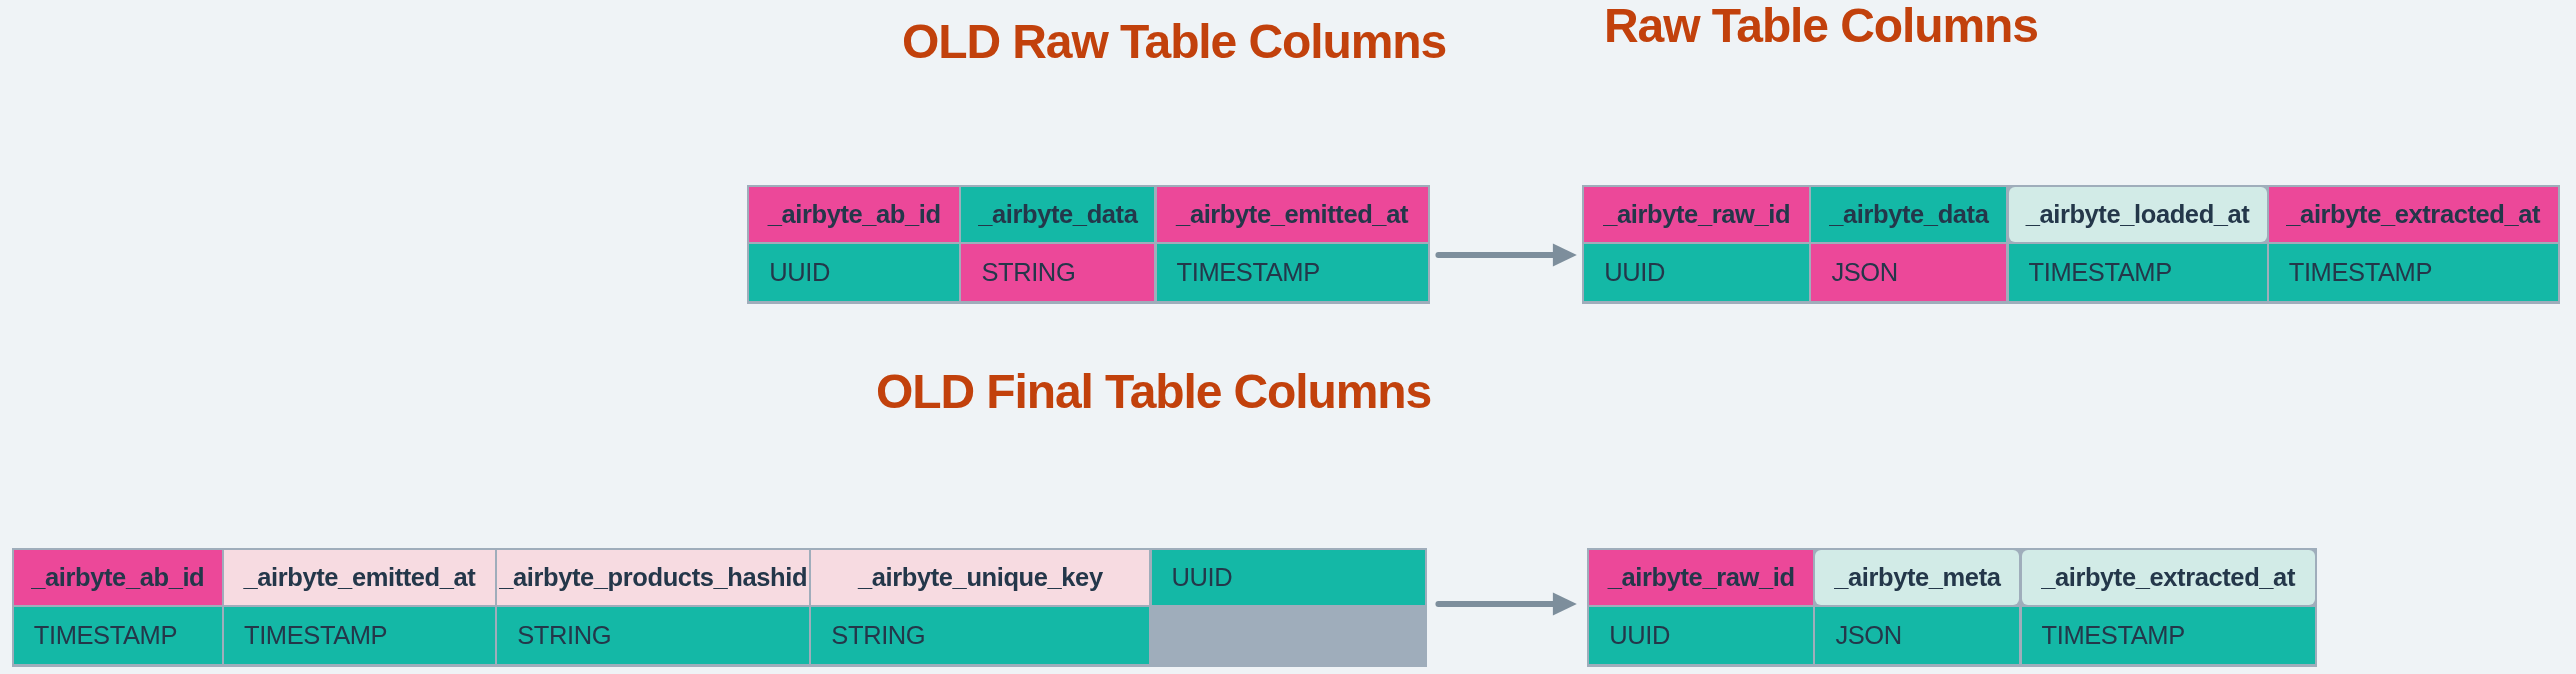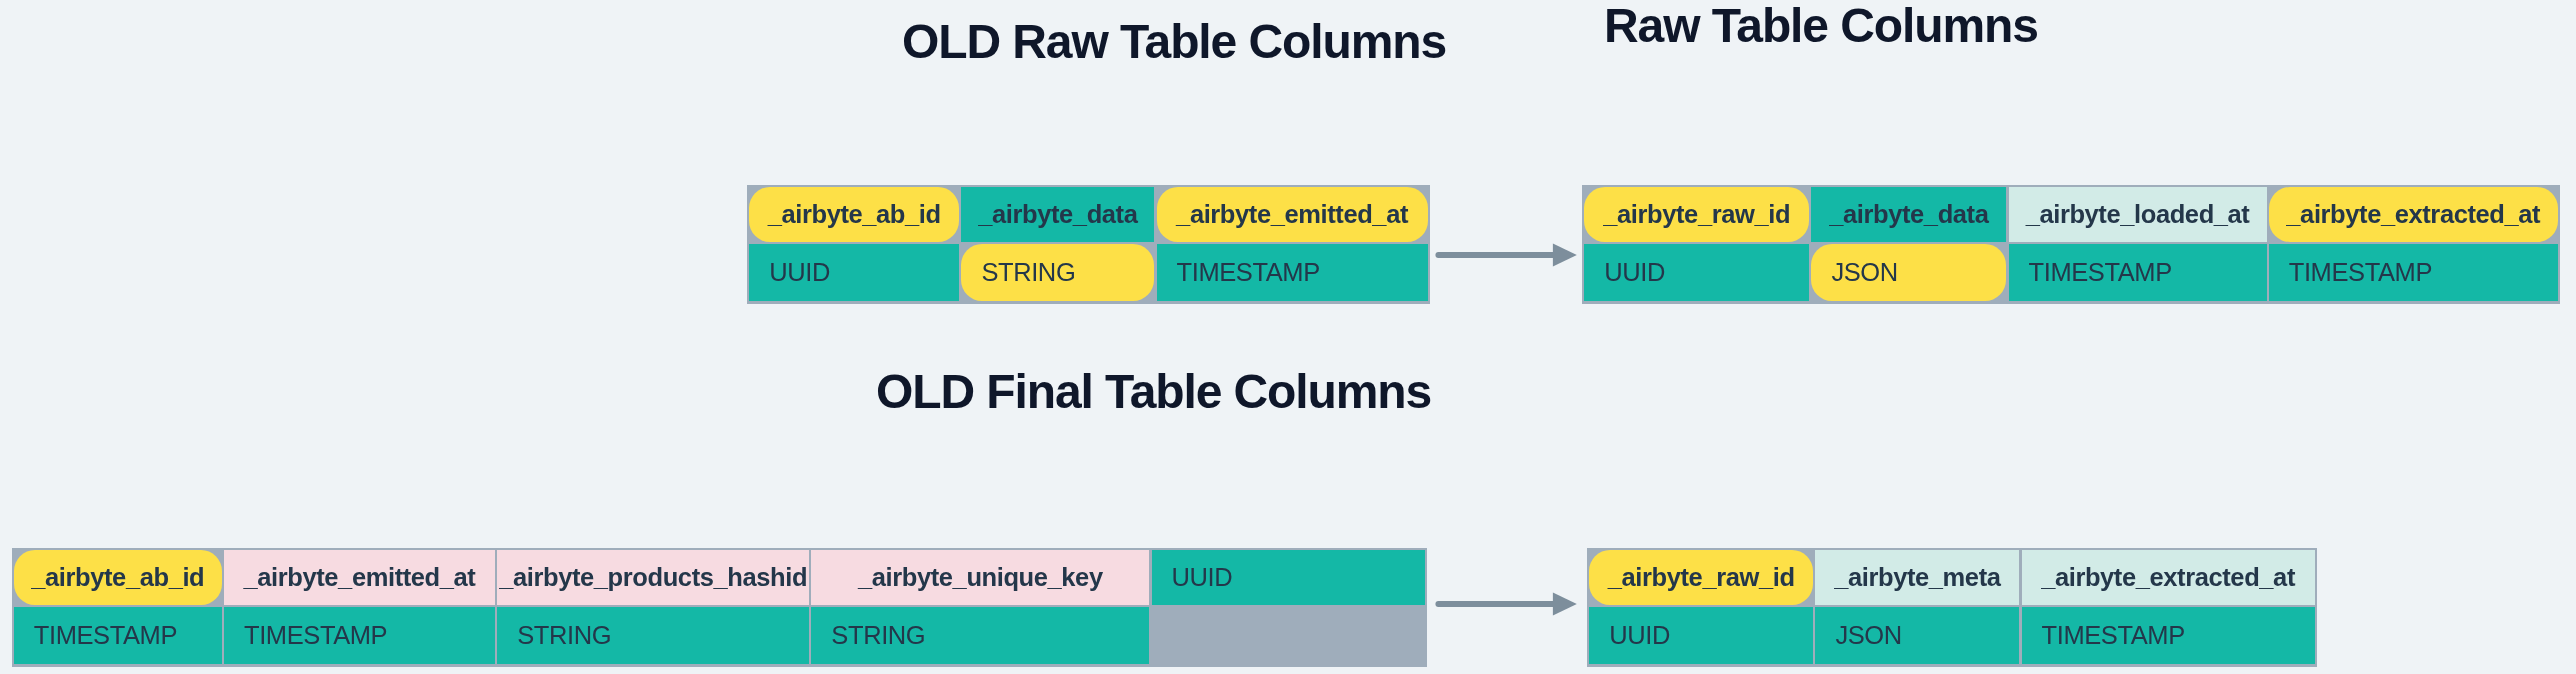--- a/index.html
+++ b/index.html
@@ -11,44 +11,44 @@
     overflow: hidden;
     font-family: "Liberation Sans", sans-serif;
     color: #24374a;
   }
   .diagram-title {
     position: absolute;
     font-size: 48px;
     font-weight: 700;
     letter-spacing: -1.1px;
     line-height: 1.08;
-    color: #0f172a;
+    color: #c2410c;
     white-space: nowrap;
   }
   .tbl {
     position: absolute;
     display: grid;
     grid-template-rows: 55px 57px;
     gap: 2.2px;
     padding: 2.2px;
     background: #9fadbb; 
   }
   .cell {
     display: flex;
     align-items: center;
     font-size: 25.5px;
     letter-spacing: -0.4px;
     white-space: nowrap;
     overflow: hidden;
   }
   .cell.th { justify-content: center; font-weight: 700; padding: 0 10.2px; }
   .cell.td { font-weight: 400; padding-left: 20px; }
-  .bg-peach { background: #fde047; border-radius: 21px; }
+  .bg-peach { background: #ec4899; }
   .bg-pink  { background: #f7dbe1; }
-  .bg-teal  { background: #d2ebe7; }
+  .bg-teal  { background: #d2ebe7; border-radius: 6px; }
   .bg-white { background: #14b8a6; }
   .arrow { position: absolute; }
 </style>
 </head>
 <body>
 
 <div class="canvas">
 
   <div class="diagram-title" style="left:902px; top:16px;">OLD Raw Table Columns</div>
   <div class="diagram-title" style="left:1604px; top:0;">Raw Table Columns</div>

